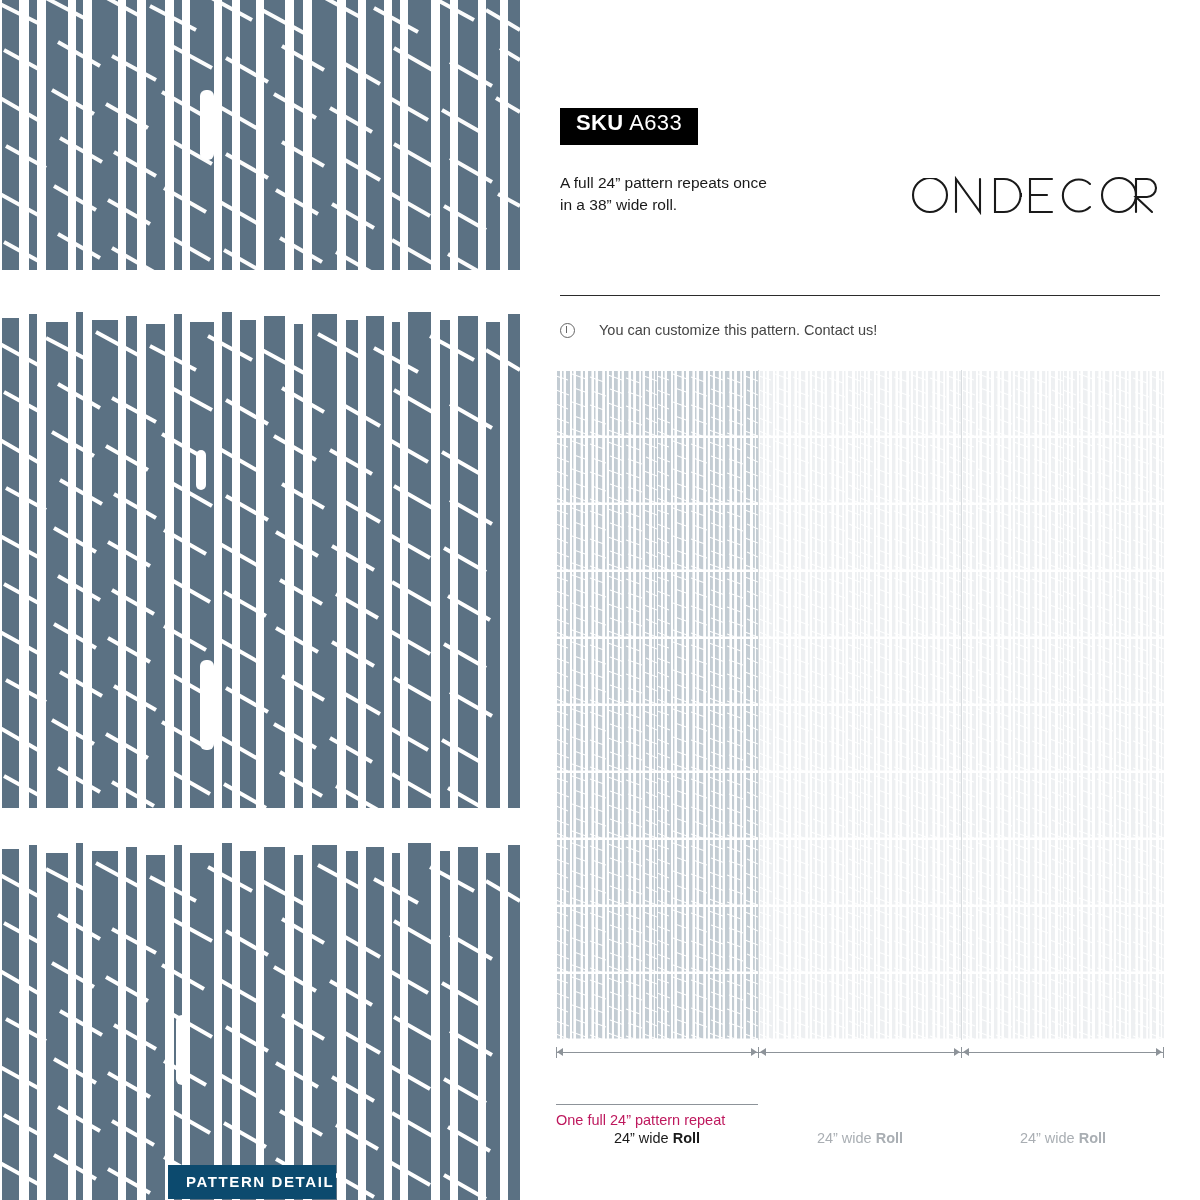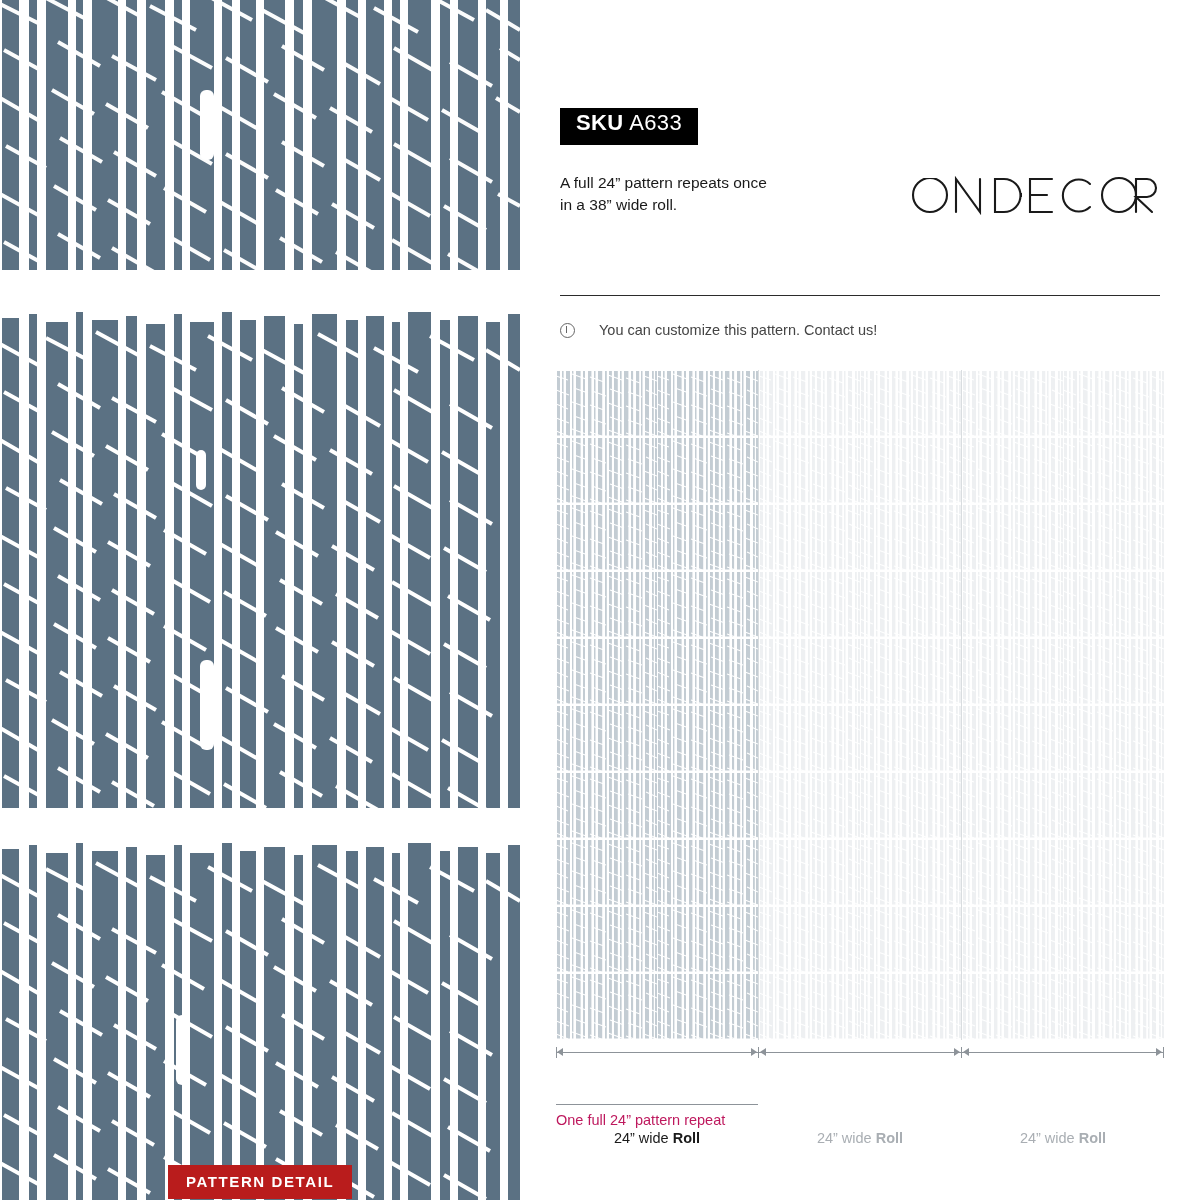--- a/index.html
+++ b/index.html
@@ -35,26 +35,26 @@
   #swatch-a { top: -10px;  height: 290px; }
   #swatch-b { top: 300px;  height: 520px; }
   #swatch-c { top: 835px;  height: 365px; }
 
   .swatch-svg { display: block; }
 
   #pattern-detail-badge {
     position: absolute;
     left: 168px;
     top: 1165px;
-    background: #b91c1c;
+    background: #0c4a6e;
     color: #ffffff;
     font-size: 15px;
     letter-spacing: 1.6px;
     font-weight: 700;
-    padding: 9px 18px 10px 18px;
+    padding: 9px 2px 10px 18px;
     line-height: 1;
   }
 
   
   #right-panel {
     position: absolute;
     left: 520px;
     top: 0;
     width: 680px;
     height: 1200px;

